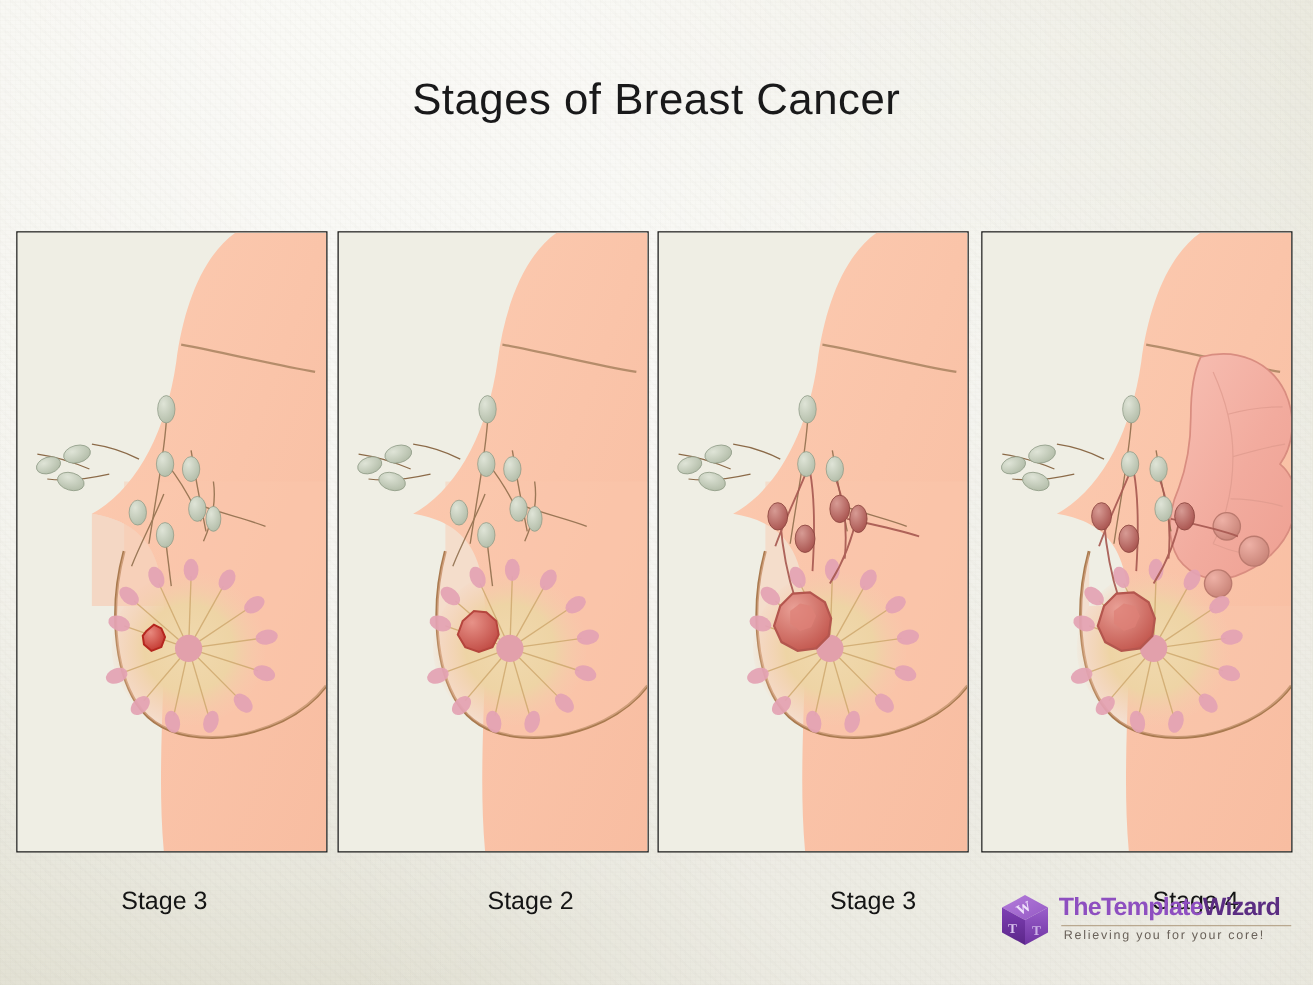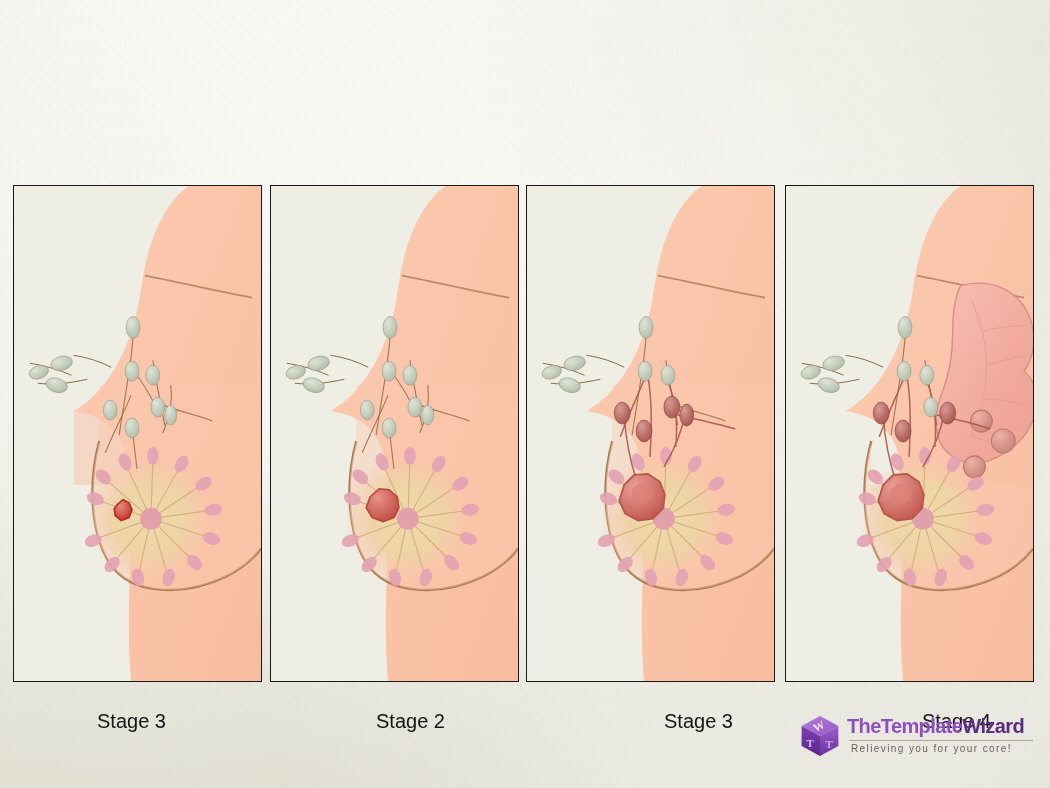--- a/index.html
+++ b/index.html
@@ -31,21 +31,21 @@
   .panel{
     position:absolute;top:185px;width:249px;height:497px;
     border:1.6px solid #181818;overflow:hidden;background:#efeee4;
     box-sizing:border-box;
   }
   #p1{left:13px;} #p2{left:270px;} #p3{left:526px;} #p4{left:785px;}
   .panel svg{display:block;width:100%;height:100%;}
   .label{
     position:absolute;top:710px;font-size:20px;color:#141414;
   }
-  #l1{left:97px;} #l2{left:376px;} #l3{left:664px;} #l4{left:922px;}
+  #l1{left:97px;} #l2{left:390px;} #l3{left:664px;} #l4{left:922px;}
   
   #logo{position:absolute;left:797px;top:711px;width:240px;height:52px;}
   #cube{position:absolute;left:0;top:2px;width:46px;height:46px;}
   #logotext{
     position:absolute;left:50px;top:4px;width:190px;
     font-size:20px;font-weight:bold;letter-spacing:-.6px;line-height:22px;
     white-space:nowrap;
   }
   .lg-p{color:#8e4fc0;text-align:center;} .lg-d{color:#5b2d82;}
   #logorule{position:absolute;left:52px;top:29px;width:184px;height:1px;background:#b9a88f;}
@@ -54,20 +54,21 @@
     font-size:10px;letter-spacing:1.4px;color:#6a625a;white-space:nowrap;
   }
 </style>
 </head>
 <body>
 
 <div id="slide">
 
   <div id="grain"></div>
 
+  <div id="title">Stages of Breast Cancer</div>
 
   <div class="panel" id="p1">
     <svg viewBox="0 0 249 497" preserveAspectRatio="none">
       <defs>
         <linearGradient id="sk1" x1="0" y1="0" x2="1" y2="1">
           <stop offset="0" stop-color="#fccbb1"></stop>
             <stop offset="1" stop-color="#f8bda1"></stop>
         </linearGradient>
         <radialGradient id="gl1" cx="50%" cy="50%" r="52%">
           <stop offset="0" stop-color="#f0d9ae"></stop>

